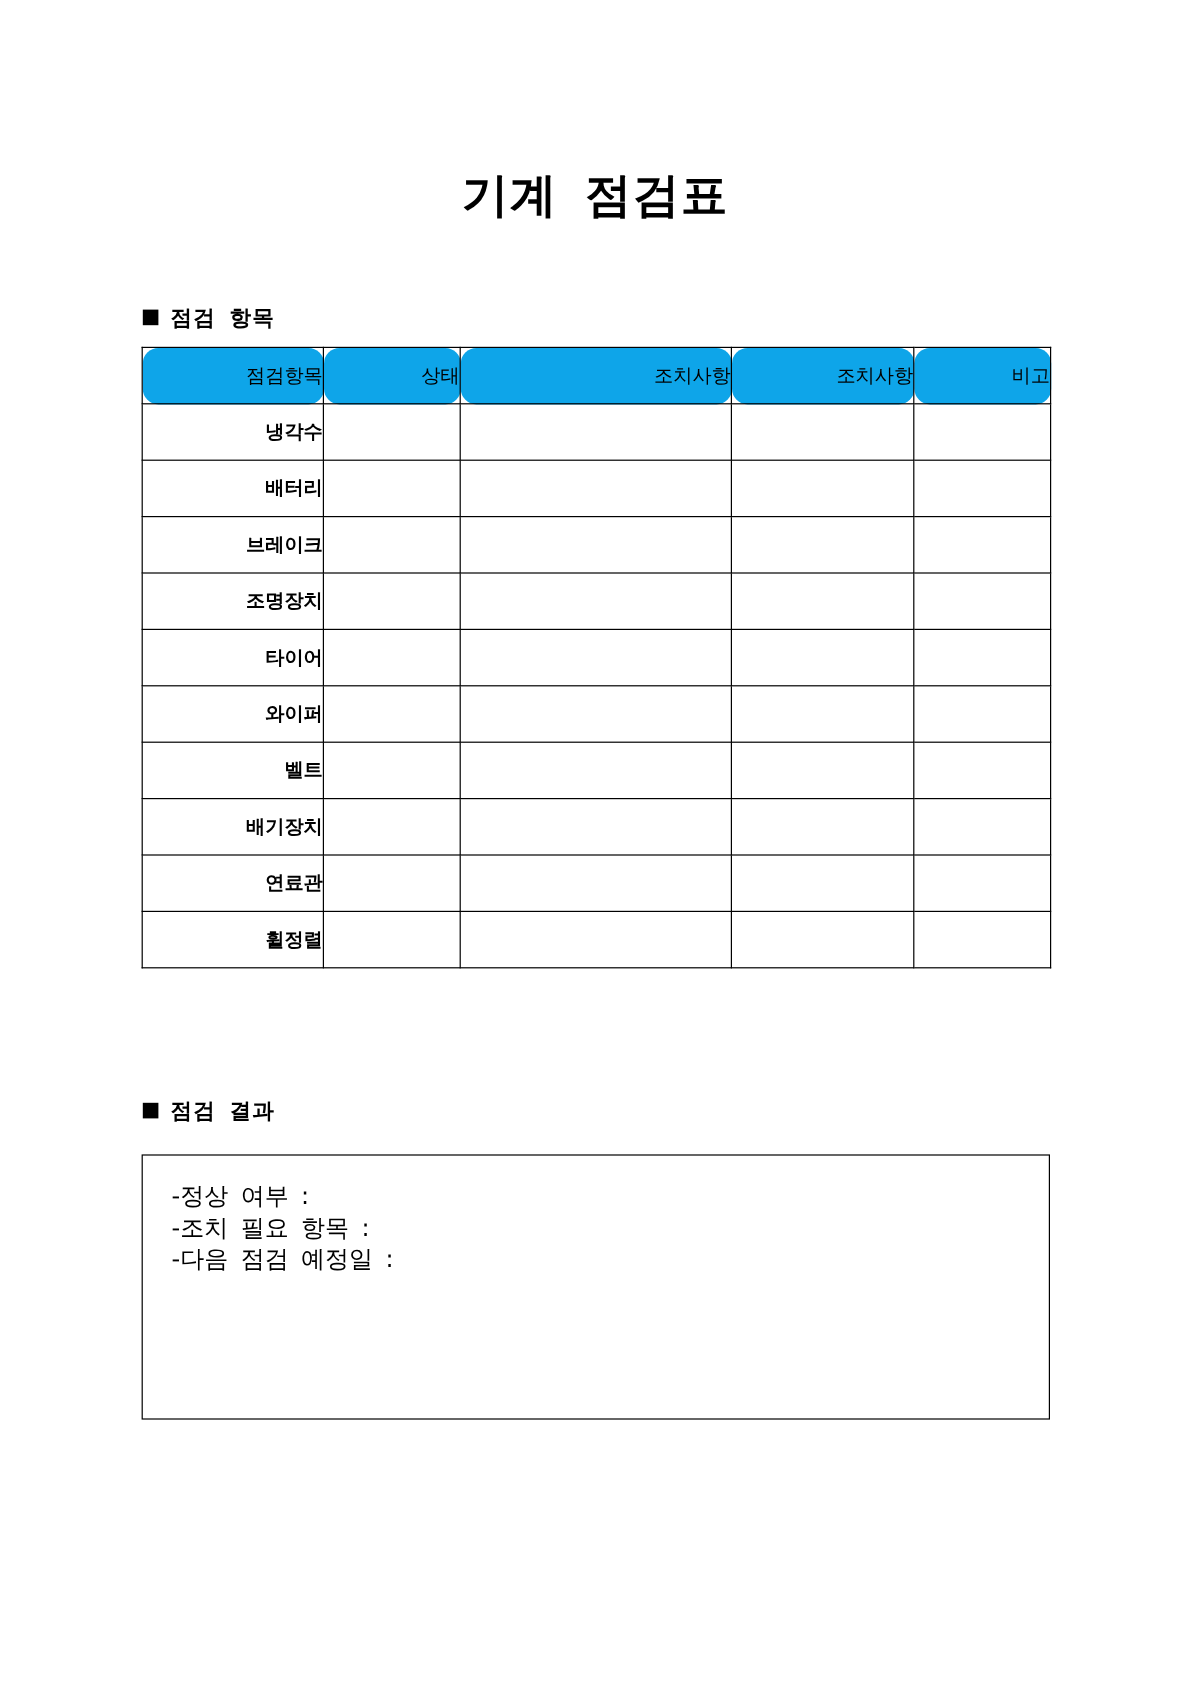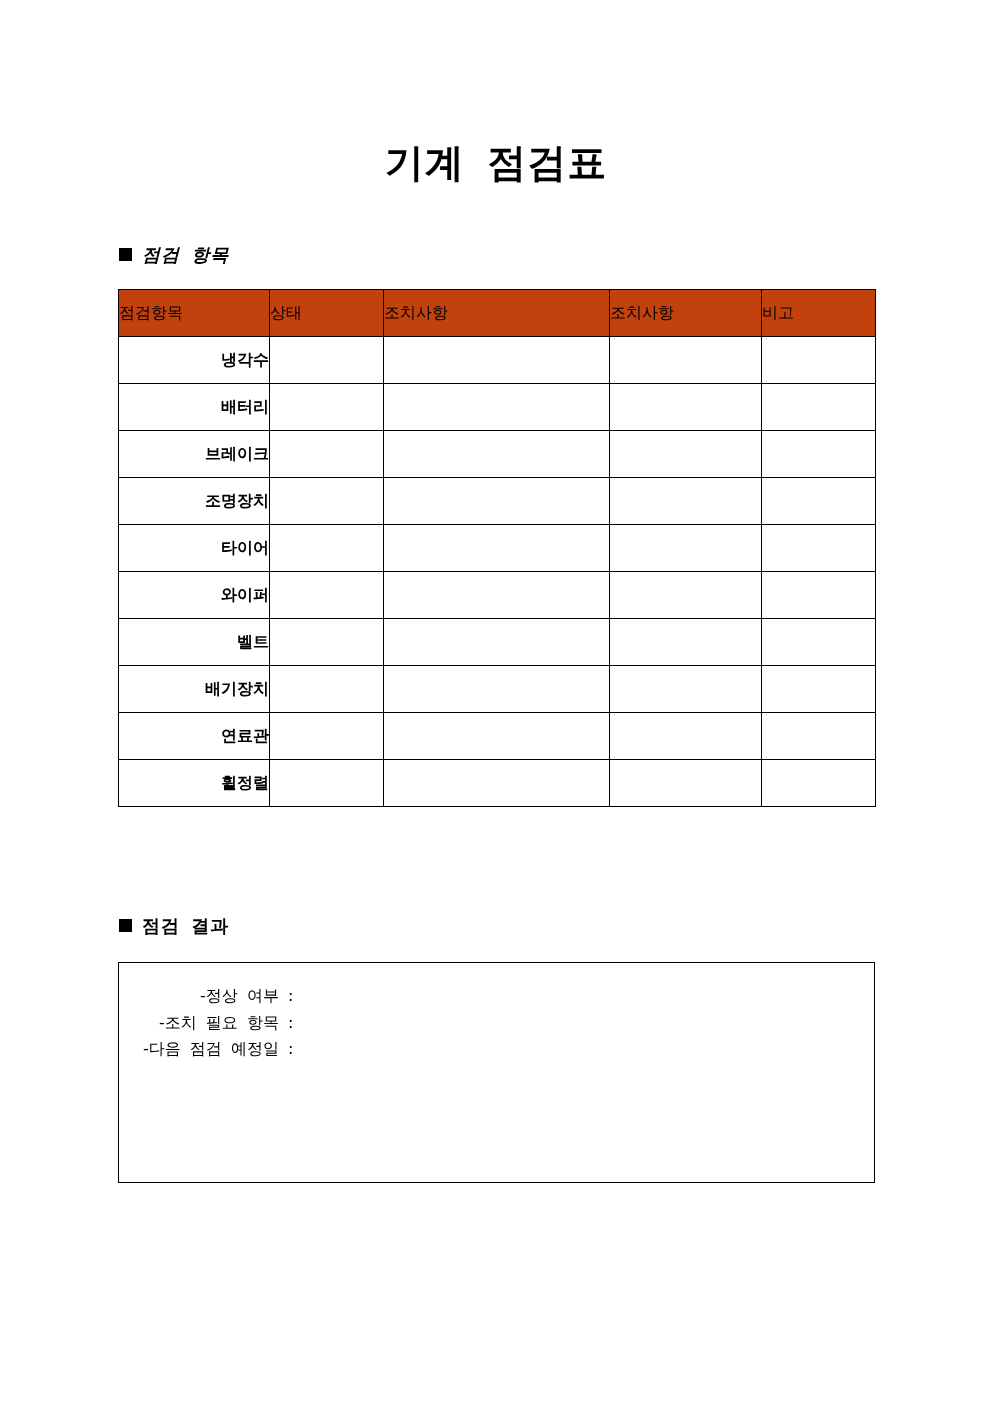--- a/index.html
+++ b/index.html
@@ -1,28 +1,28 @@
 <!DOCTYPE html>
 <html><head>
 <meta charset="utf-8">
 <style>
   html, body { margin: 0; padding: 0; background: #ffffff; }
   body { width: 992px; height: 1403px; position: relative; font-family: "DejaVu Sans", "Liberation Sans", sans-serif; color: #000; }
   .title { position: absolute; top: 136px; left: 0; width: 992px; text-align: center; font-size: 39px; font-weight: bold; letter-spacing: 1px; word-spacing: 8px; }
   .section-heading { position: absolute; left: 119px; font-size: 18px; font-weight: bold; letter-spacing: 1px; word-spacing: 4px; }
   .section-heading .square { display: inline-block; width: 13px; height: 13px; background: #000; margin-right: 10px; vertical-align: 0px; }
-  #h1 { top: 243px; font-style: italic; }
+  #h1 { top: 253px; }
   #h2 { top: 914px; }
   table.check { position: absolute; top: 289px; left: 118px; border-collapse: collapse; table-layout: fixed; width: 757px; }
   table.check th, table.check td { border: 1.5px solid #000; font-size: 16px; font-weight: normal; padding: 0; }
-  table.check th { background: #c2410c; height: 46px; text-align: left; }
+  table.check th { background: #0ea5e9; height: 46px; text-align: right; border-radius: 13px; }
   table.check td { height: 46px; }
   table.check td.item { padding-left: 9px; text-align: right; font-weight: bold; }
   .result-box { position: absolute; top: 962px; left: 118px; width: 755px; height: 219px; border: 1.5px solid #000; }
-  .result-lines { position: absolute; top: 20px; left: 24px; font-size: 16px; line-height: 26.5px; word-spacing: 4px; text-align: right; }
+  .result-lines { position: absolute; top: 20px; left: 24px; font-size: 20px; line-height: 26.5px; word-spacing: 4px; }
 </style>
 </head>
 <body>
 
 <div class="title">기계 점검표</div>
 
 <div id="h1" class="section-heading">
   <span class="square"></span><span>점검 항목</span>
 </div>
 

